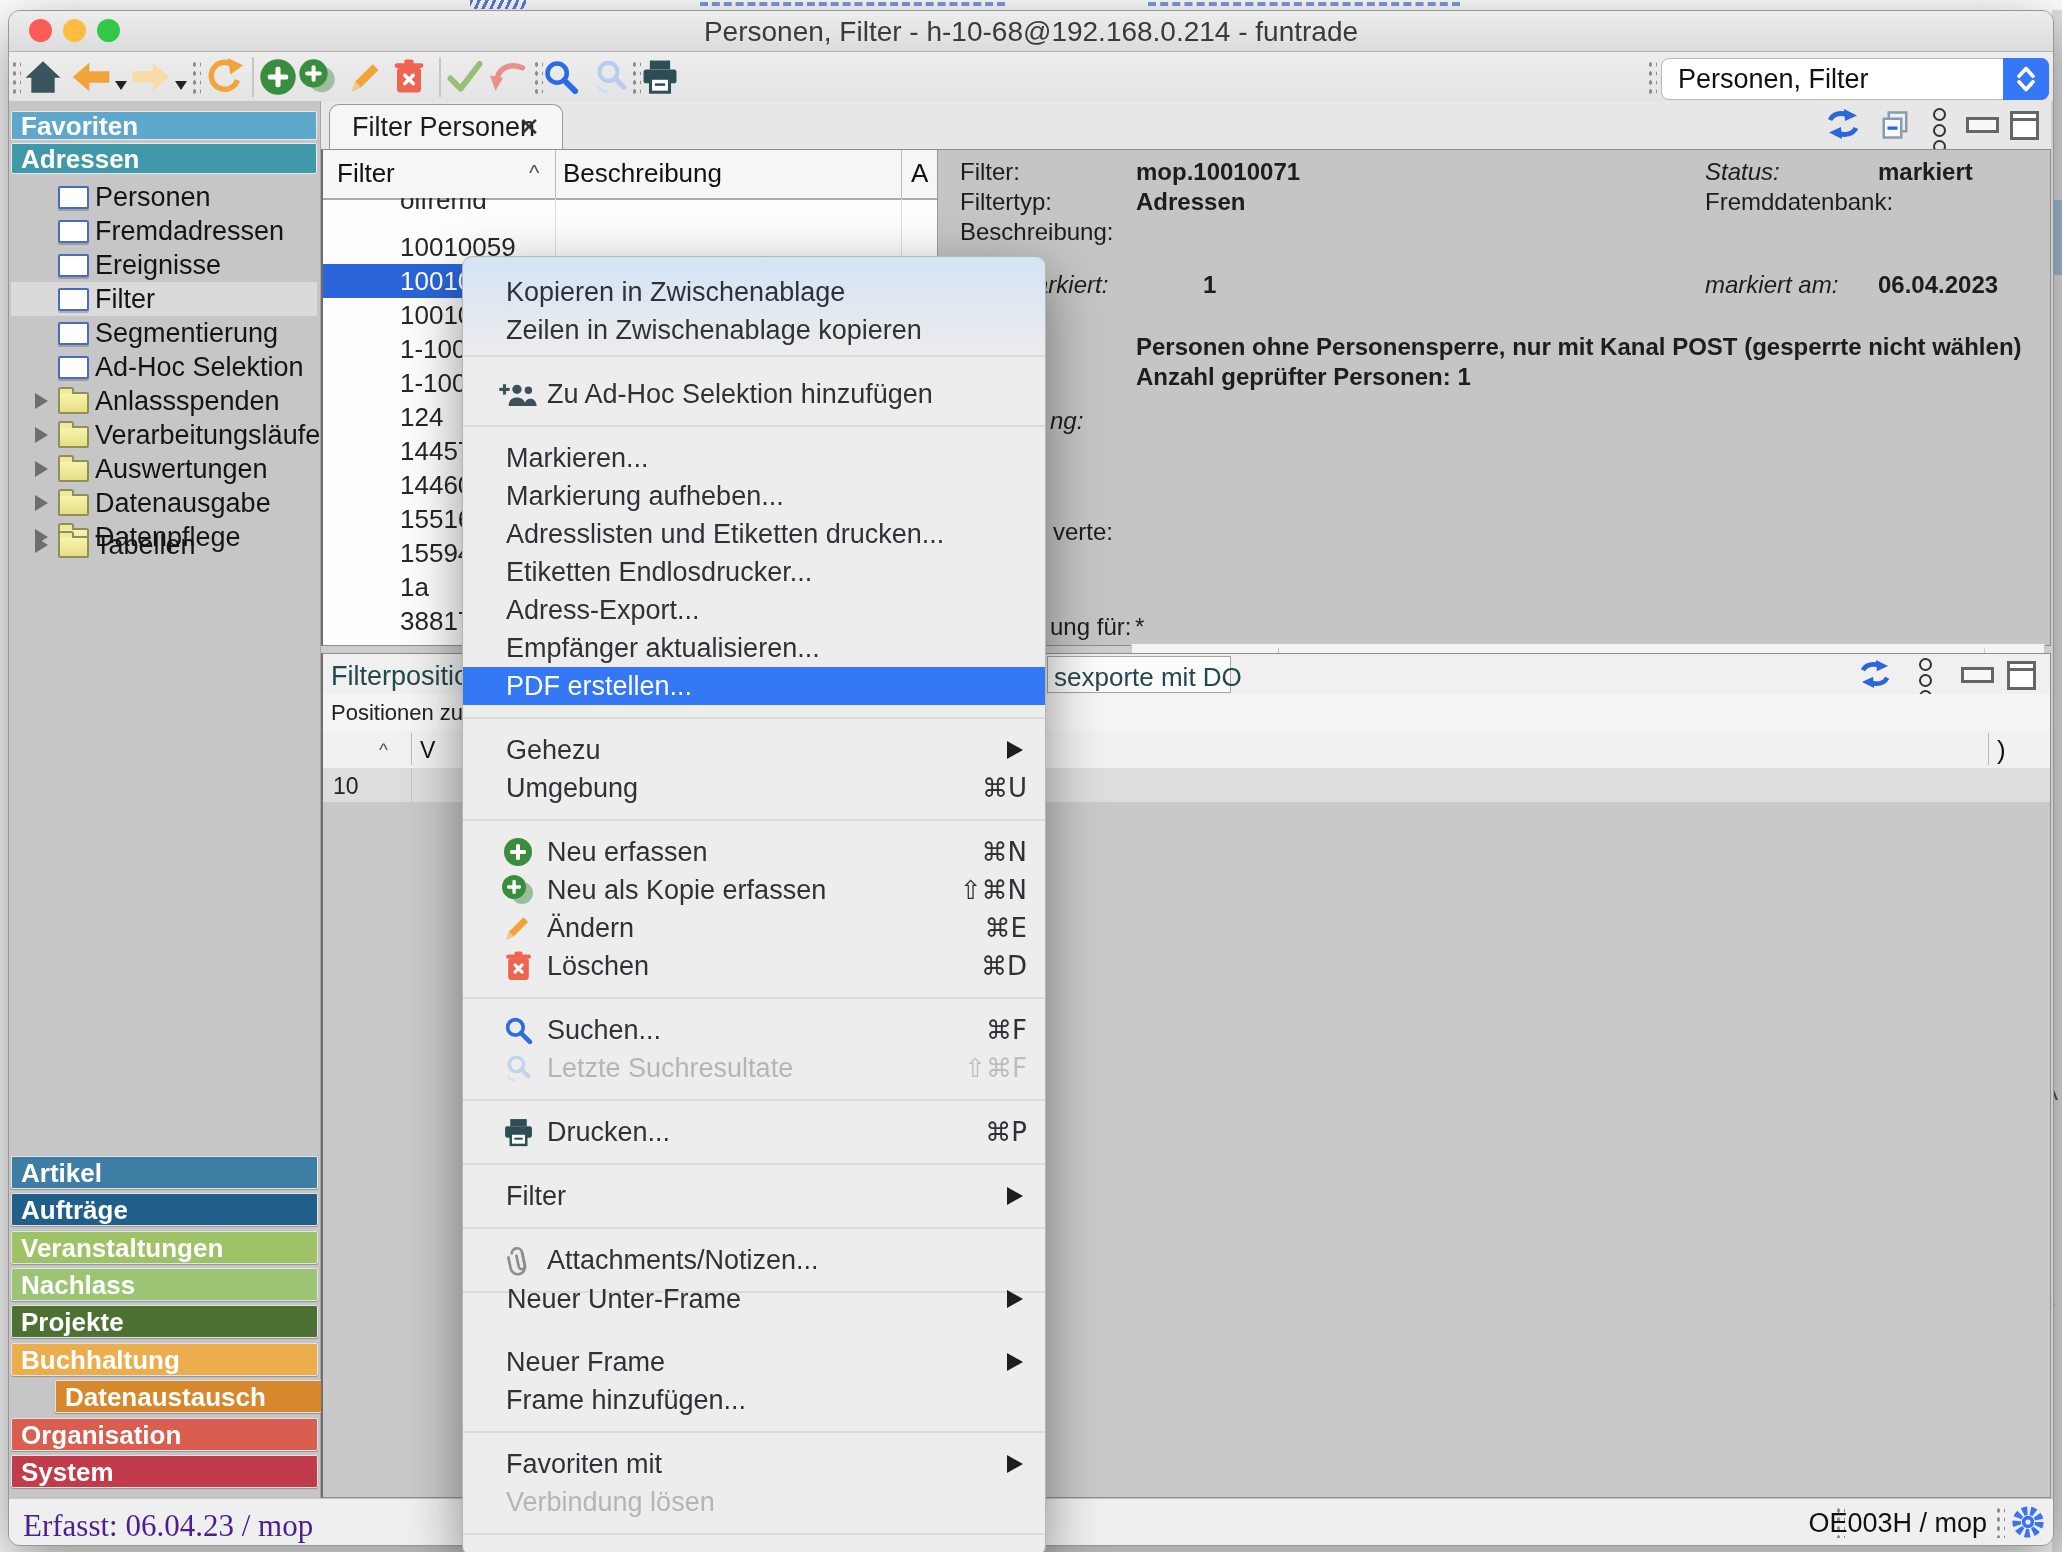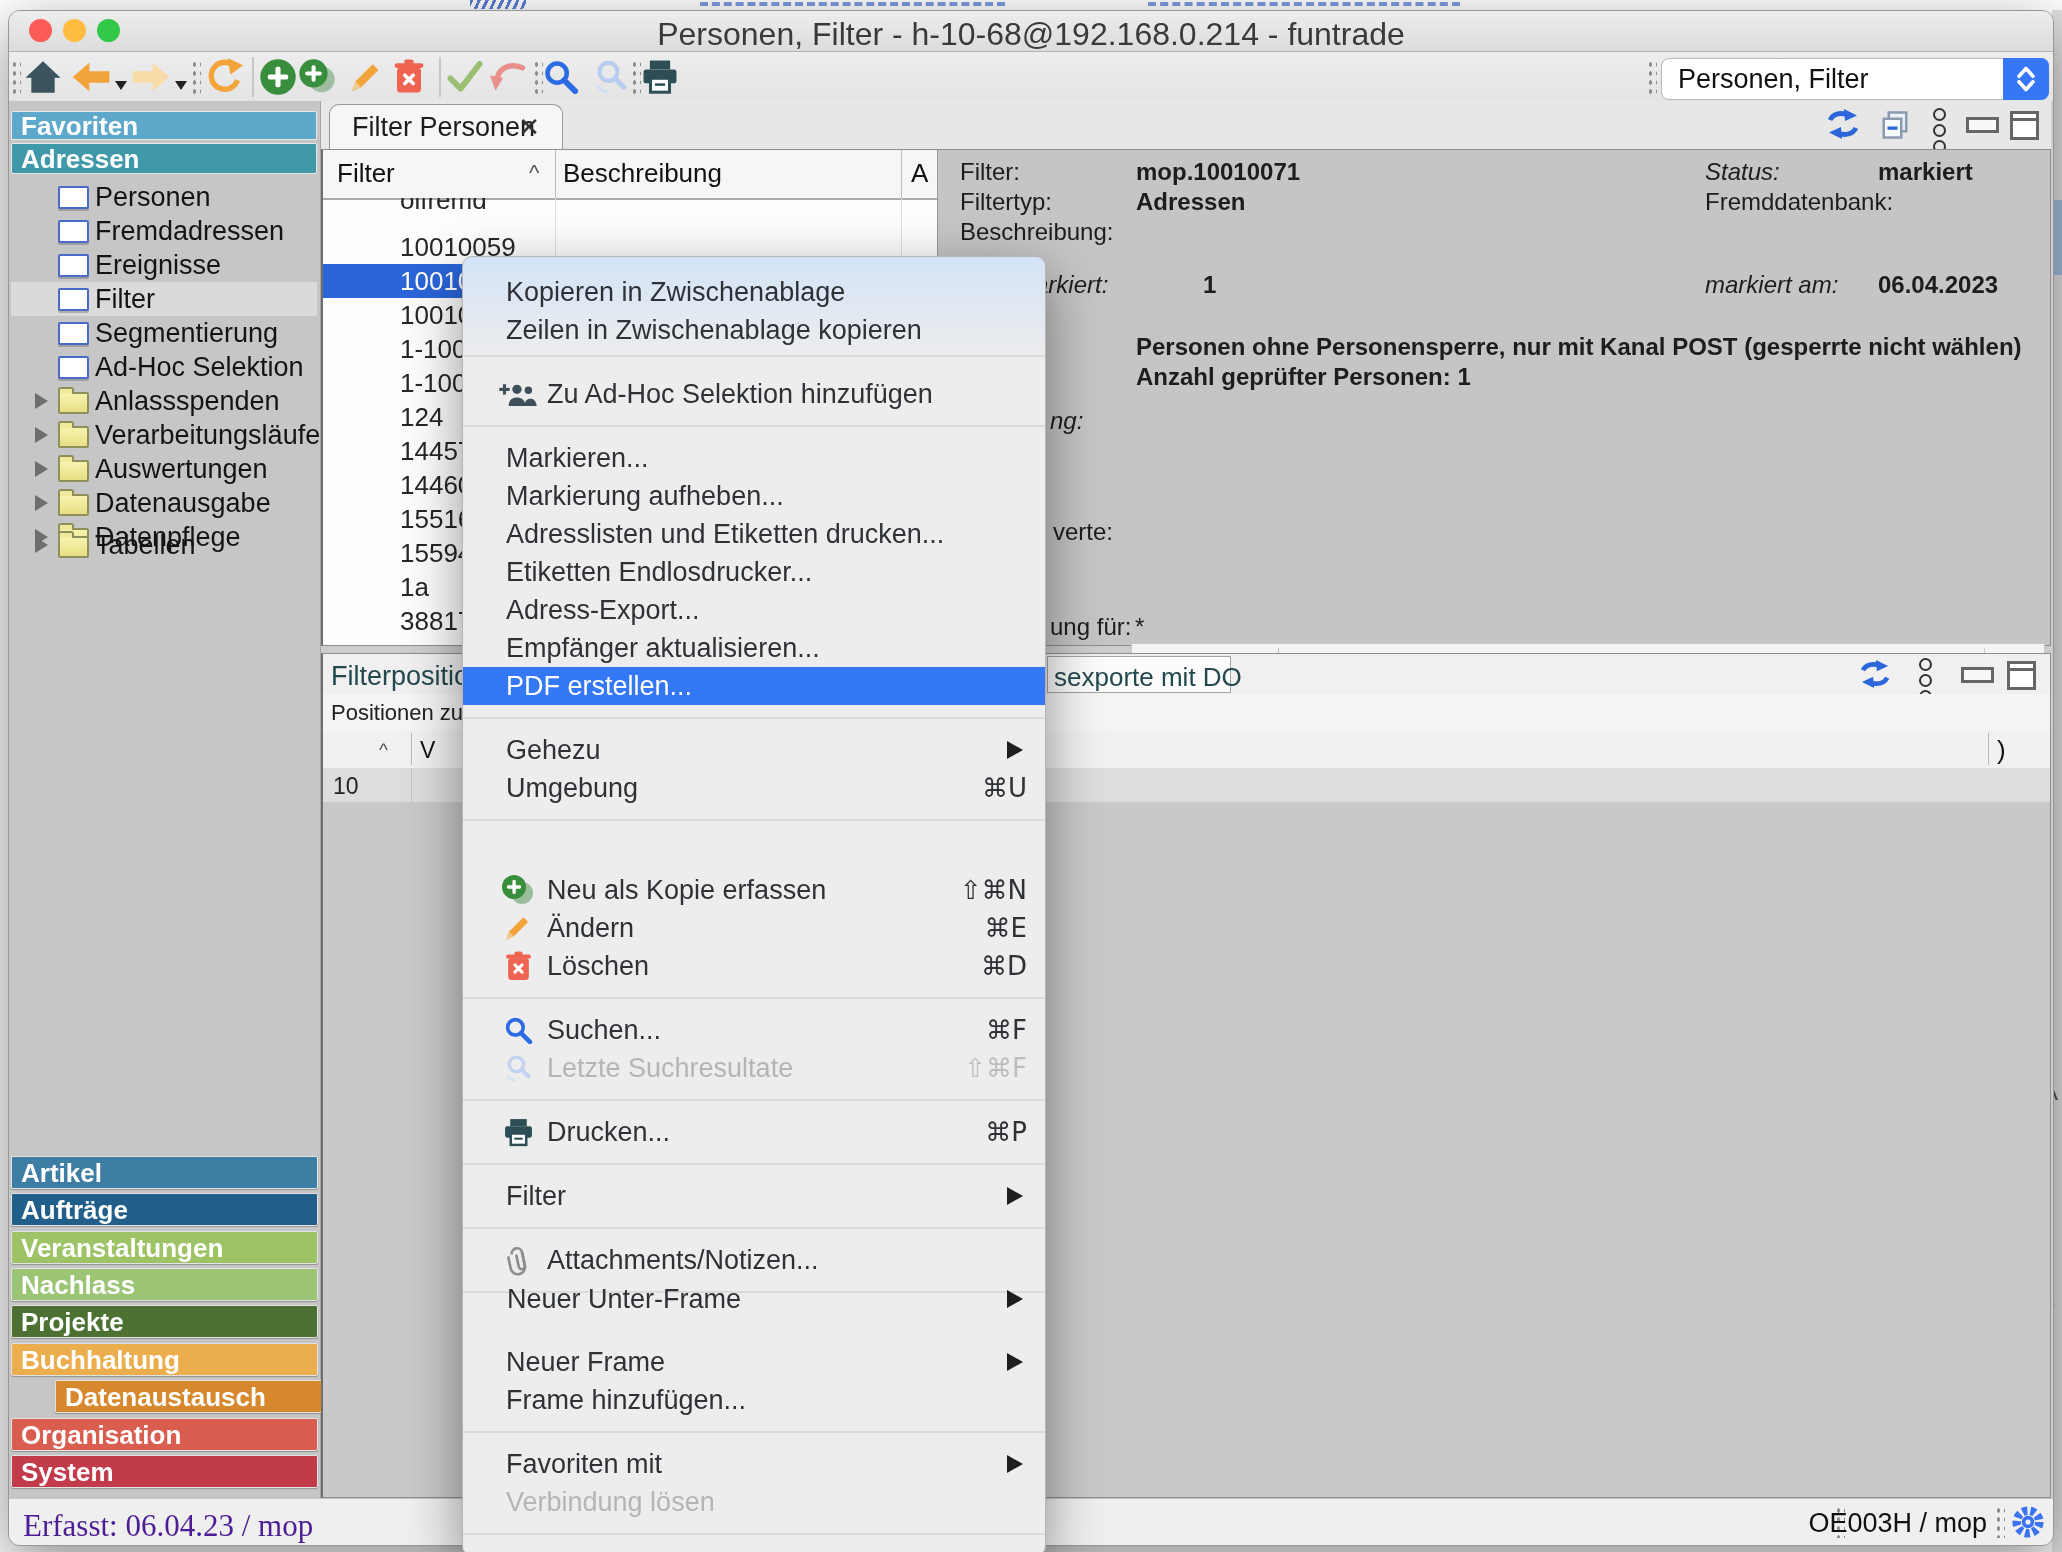--- a/index.html
+++ b/index.html
@@ -5,21 +5,21 @@
   html,body{margin:0;padding:0;background:#AFAFAF;}
   #screen{position:relative;width:2062px;height:1552px;overflow:hidden;background:#FFFFFF;
           font-family:"Liberation Sans",sans-serif;-webkit-font-smoothing:antialiased;}
   .abs{position:absolute;}
   
   #win{position:absolute;left:8px;top:10px;width:2044px;height:1534px;background:#CDCDCD;
        border:1px solid #979797;border-radius:12px;box-shadow:0 18px 60px rgba(0,0,0,.45);}
   #titlebar{position:absolute;left:0;top:0;width:100%;height:40px;border-radius:11px 11px 0 0;
             background:linear-gradient(#EDEDED,#DCDCDC);border-bottom:1px solid #B3B3B3;}
   .tl{position:absolute;top:8px;width:23px;height:23px;border-radius:50%;}
-  #title-text{position:absolute;top:5px;left:50%;transform:translateX(-50%);font-size:32px;color:#3A3A3A;white-space:nowrap;}
+  #title-text{position:absolute;top:5px;left:50%;transform:translateX(-50%);font-size:28px;color:#3A3A3A;white-space:nowrap;}
   #toolbar{position:absolute;left:0;top:41px;width:100%;height:49px;background:linear-gradient(#EDEDED,#E4E4E4);border-bottom:1px solid #C2C2C2;}
   .tbi{position:absolute;top:4px;height:42px;display:flex;align-items:center;justify-content:center;}
   .dots{position:absolute;top:8px;width:10px;height:34px;background-image:radial-gradient(#8F8F8F 1.6px,transparent 1.9px);background-size:7px 9px;}
   .vsep{position:absolute;top:5px;width:2px;height:40px;background:#C6C6C6;}
   .dd{width:0;height:0;border-top:9px solid #222;border-left:6px solid transparent;border-right:6px solid transparent;margin-left:4px;margin-top:16px;}
   #combo{position:absolute;left:1652px;top:6px;width:386px;height:40px;background:#fff;border:1px solid #B9B9B9;border-radius:8px;}
   #combo .cap{position:absolute;right:-1px;top:-1px;width:46px;height:42px;background:#3577F6;border-radius:0 8px 8px 0;display:flex;align-items:center;justify-content:center;}
   #combo .val{position:absolute;left:16px;top:5px;font-size:27px;color:#111;}
   
   #sidebar{position:absolute;left:0;top:90px;width:311px;height:1397px;background:#C6C6C6;border-right:1px solid #A5A5A5;}
@@ -449,20 +449,30 @@
     <div class="mi" style="top:220px;"><span>Markierung aufheben...</span></div>
     <div class="mi" style="top:258px;"><span>Adresslisten und Etiketten drucken...</span></div>
     <div class="mi" style="top:296px;"><span>Etiketten Endlosdrucker...</span></div>
     <div class="mi" style="top:334px;"><span>Adress-Export...</span></div>
     <div class="mi hl" style="top: 410px; background-color: rgb(52, 120, 246);"><span>PDF erstellen...</span></div>
     <div class="mi" style="top:372px;"><span>Empfänger aktualisieren...</span></div>
     <div class="msep" style="top:460px;"></div>
     <div class="mi" style="top:474px;"><span>Gehezu</span><span class="sub"></span></div>
     <div class="mi" style="top:512px;"><span>Umgebung</span><span class="sc">⌘U</span></div>
     <div class="msep" style="top:562px;"></div>
+    <div class="mi icn" style="top:576px;">
+      <span class="ic">
+          <svg width="30" height="30" viewBox="0 0 30 30">
+            <circle cx="15" cy="15" r="14" fill="#388E3C"></circle>
+            <rect x="13" y="7" width="4" height="16" rx="1.5" fill="#fff"></rect>
+            <rect x="7" y="13" width="16" height="4" rx="1.5" fill="#fff"></rect>
+          </svg>
+        </span>
+      <span>Neu erfassen</span><span class="sc">⌘N</span>
+    </div>
     <div class="mi icn" style="top:614px;">
       <span class="ic">
           <svg width="34" height="32" viewBox="0 0 34 32">
             <circle cx="21" cy="19" r="11" fill="#8DB48D" opacity="0.85"></circle>
             <circle cx="13" cy="13" r="12" fill="#388E3C"></circle>
             <rect x="11.4" y="6" width="3.4" height="14" rx="1.4" fill="#fff"></rect>
             <rect x="6" y="11.3" width="14" height="3.4" rx="1.4" fill="#fff"></rect>
           </svg>
         </span>
       <span>Neu als Kopie erfassen</span><span class="sc">⇧⌘N</span>

